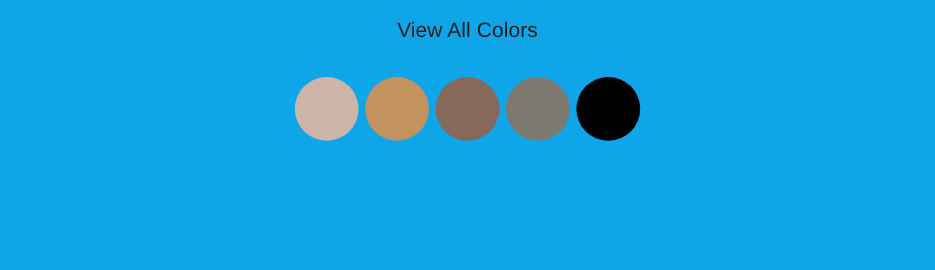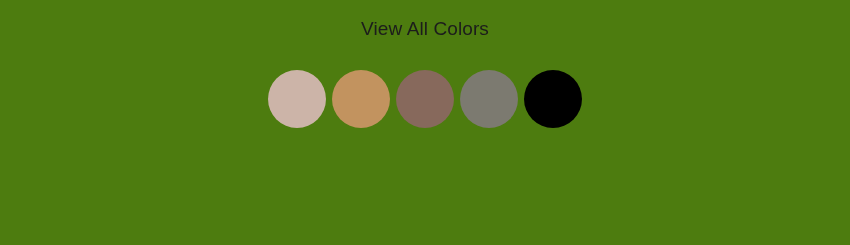--- a/index.html
+++ b/index.html
@@ -46,21 +46,21 @@
     flex: 0 0 auto;
     cursor: pointer;
   }
   .panel-spacer {
     flex: 1 1 auto;
   }
 </style>
 </head>
 <body>
 
-<div class="color-picker-panel" style="background: #4d7c0f; gap: 12px;">
+<div class="color-picker-panel" style="background: #0ea5e9; gap: 12px;">
 
   <div class="panel-title" style="color: rgb(28, 28, 28);">View All Colors</div>
 
   <div class="swatch-row">
     <div class="swatch" style="background-color: rgb(204, 180, 168);"></div>
     <div class="swatch" style="background-color: rgb(194, 147, 95);"></div>
     <div class="swatch" style="background-color: rgb(135, 105, 92);"></div>
     <div class="swatch" style="background-color: rgb(124, 122, 112);"></div>
     <div class="swatch" style="background-color: rgb(0, 0, 0);"></div>
   </div>

